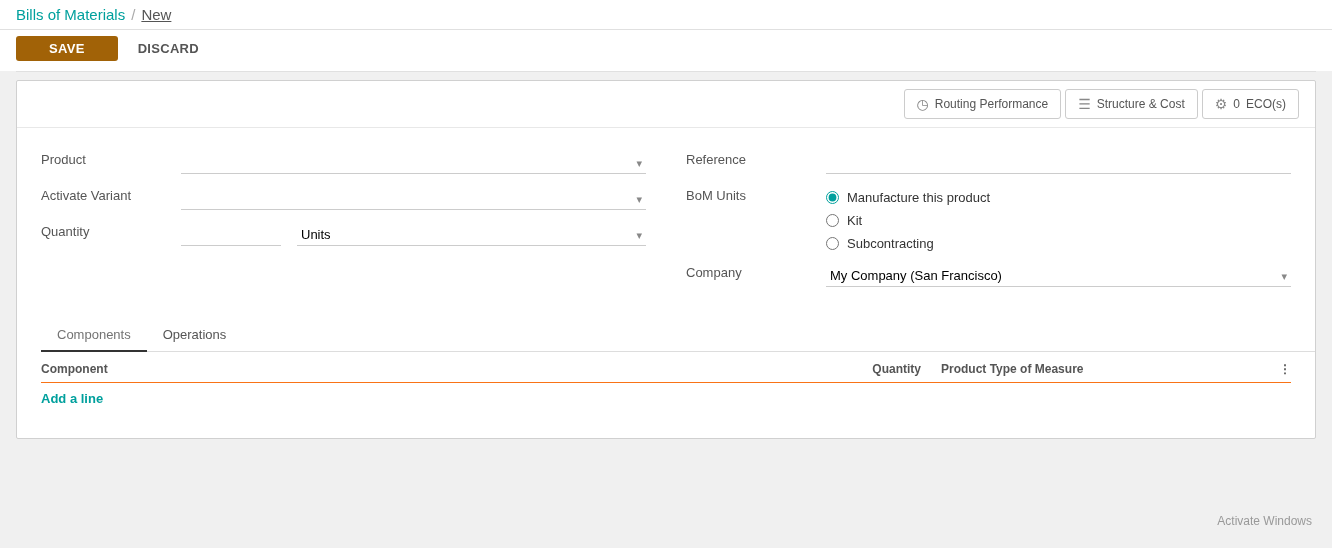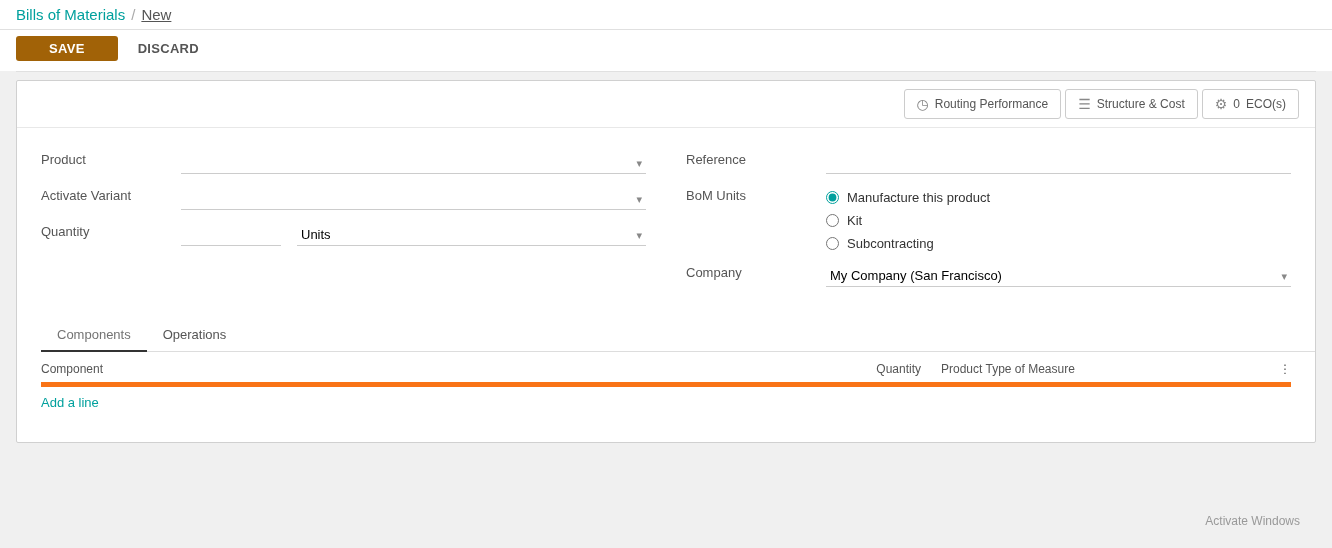--- a/index.html
+++ b/index.html
@@ -275,23 +275,23 @@
     }
 
     
     .table-section {
       padding: 0 24px 24px;
     }
     .table-header {
       display: flex;
       align-items: flex-end;
       padding: 10px 0 6px;
-      border-bottom: 5px solid #f97316;
+      border-bottom: 1px solid #f97316;
       font-size: 12px;
-      font-weight: 400;
+      font-weight: 700;
       color: #555;
     }
     .col-component {
       flex: 3;
     }
     .col-quantity {
       flex: 1;
       text-align: right;
       margin-right: 20px;
     }
@@ -301,27 +301,28 @@
     .col-options {
       width: 20px;
       text-align: right;
     }
     .add-line {
       color: #00a09d;
       cursor: pointer;
       font-size: 13px;
       padding: 8px 0;
       display: inline-block;
+      font-weight: bold;
     }
 
     
     .watermark {
       position: fixed;
       bottom: 20px;
-      right: 32px;
+      right: 20px;
       color: #999;
       font-size: 12px;
     }
 
     .divider {
       height: 1px;
       background: #e0e0e0;
       margin: 0 16px;
     }
   </style>

